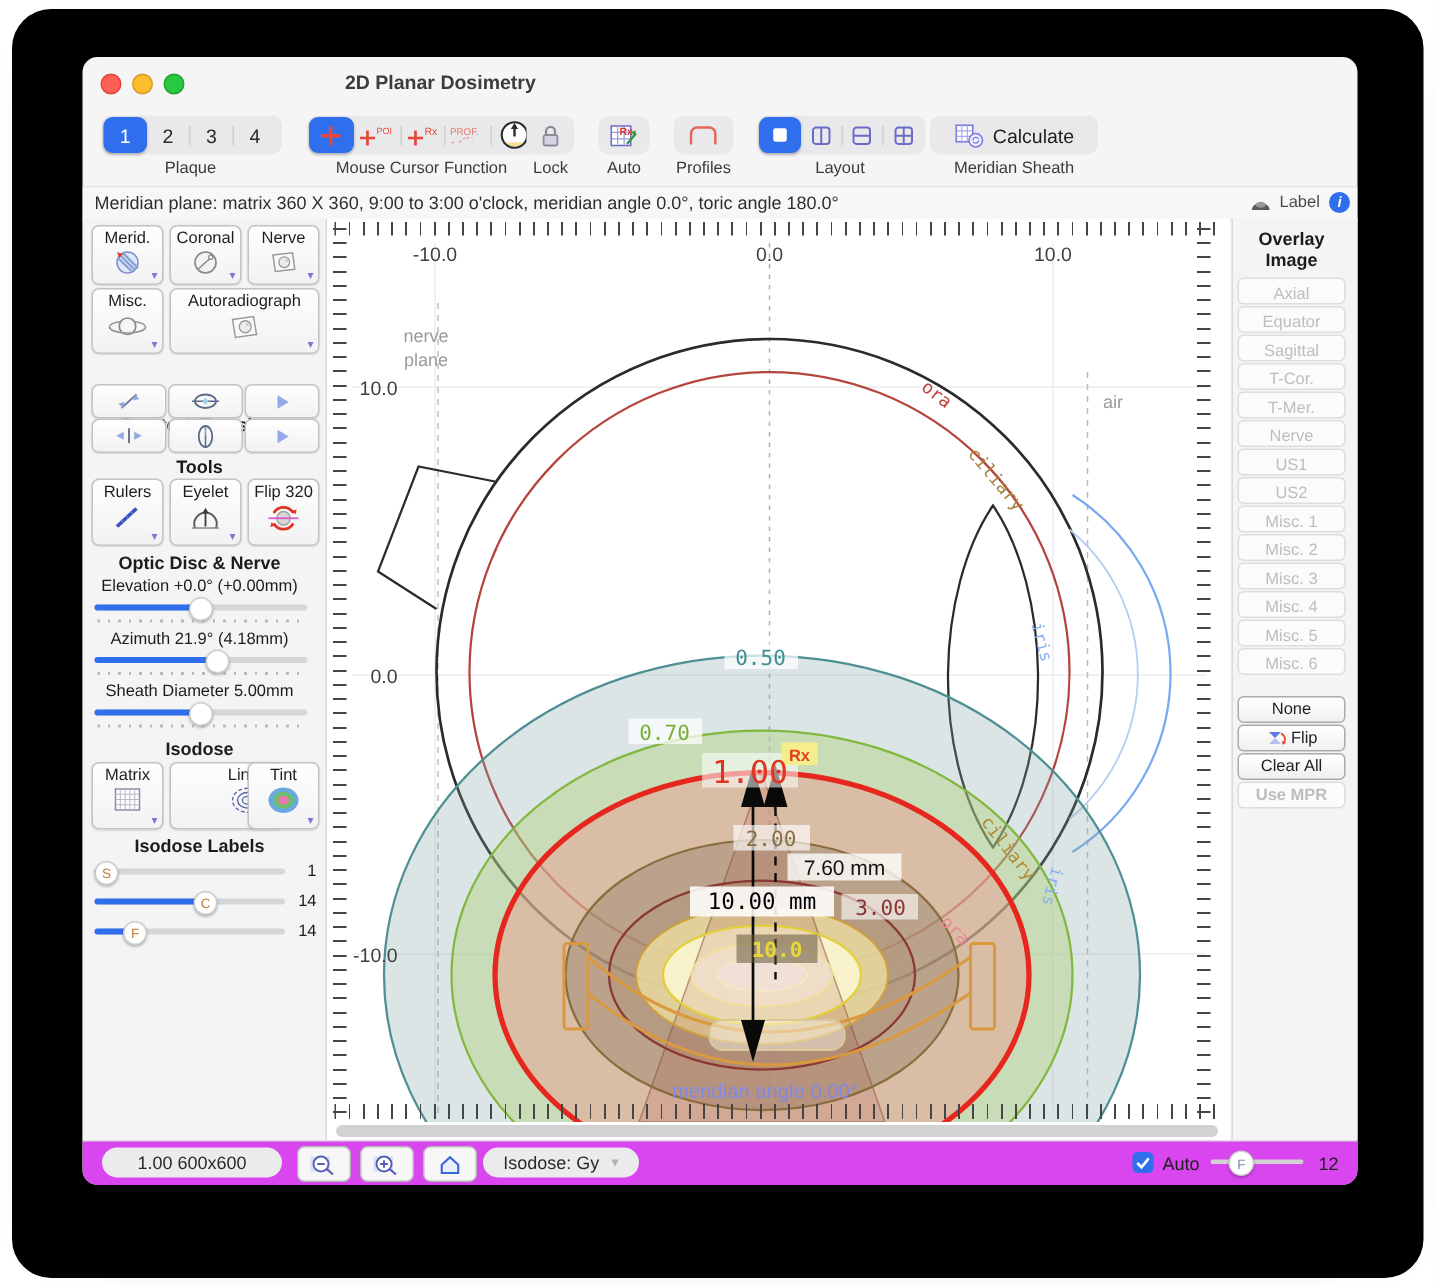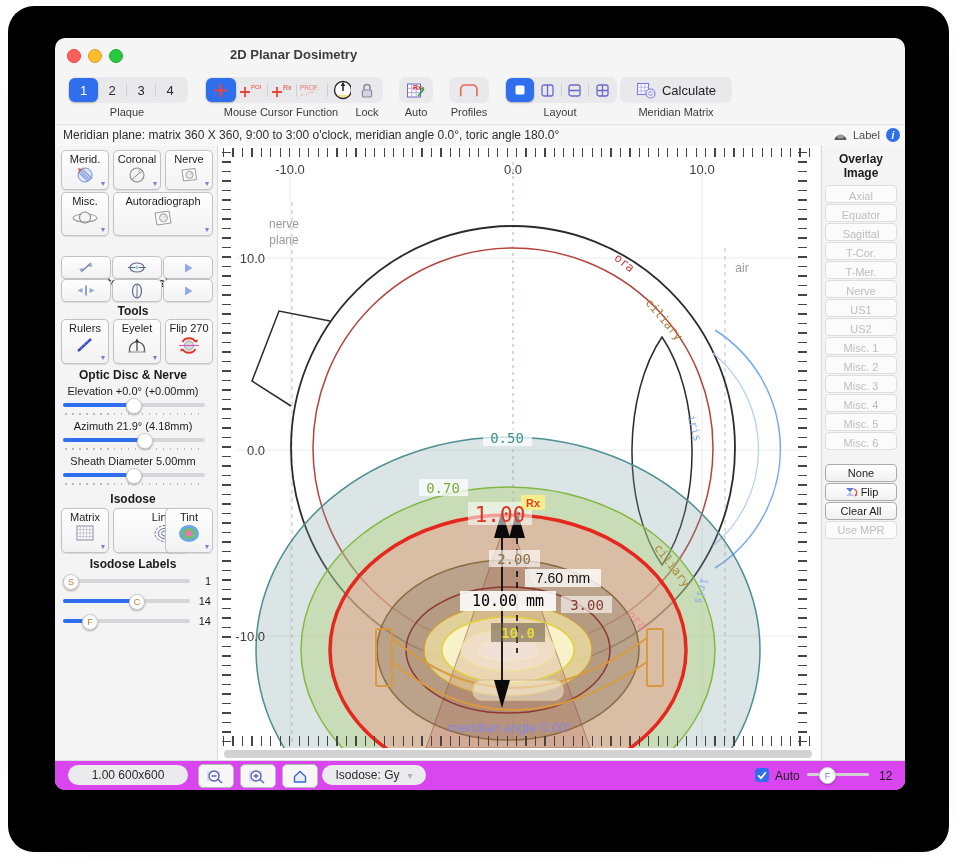--- a/index.html
+++ b/index.html
@@ -169,21 +169,21 @@
 
     <div class="abs toolbtn" style="left:565px;top:7px;width:112px;gap:6px;font-size:13px;color:#1e1e1e;">
       <svg width="20" height="17">
             <rect x="1.5" y="1.5" width="11" height="11" fill="#fff" stroke="#7a7ae0" stroke-width="1.1"></rect>
             <path d="M1.5 5.2 h11 M1.5 8.9 h11 M5.2 1.5 v11 M8.9 1.5 v11" stroke="#a8a8ec" stroke-width=".8"></path>
             <circle cx="14.5" cy="11.5" r="4.5" fill="#eef0fc" stroke="#7a7ae0" stroke-width="1.1"></circle>
             <path d="M12.6 11.5 a2 2 0 0 1 3.8-.8 M16.4 11.5 a2 2 0 0 1-3.8 .8" stroke="#7a7ae0" stroke-width=".9" fill="none"></path>
           </svg>
       <span>Calculate</span>
     </div>
-    <div class="abs tb-label" style="left:565px;top:36px;width:112px;">Meridian Matrix</div>
+    <div class="abs tb-label" style="left:565px;top:36px;width:112px;">Meridian Sheath</div>
   </div>
 
   <div class="abs" style="left:0;top:87px;width:850px;height:21px;border-bottom:1px solid #dcdcde;background:#f7f7f8;">
     <div class="abs" style="left:8px;top:3px;font-size:12px;color:#2e2e2e;white-space:nowrap;">Meridian plane: matrix 360 X 360, 9:00 to 3:00 o'clock, meridian angle 0.0°, toric angle 180.0°</div>
     <svg class="abs" width="15" height="12" style="left:778px;top:5px;">
           <path d="M1.5 10 a6 4.8 0 0 1 12 0 Z" fill="#5a5a5a"></path>
           <ellipse cx="7.5" cy="6.5" rx="3.4" ry="2" fill="#9a9a9a"></ellipse>
         </svg>
     <div class="abs" style="left:798px;top:4px;font-size:11px;color:#4a4a4a;">Label</div>
     <div class="abs" style="left:831px;top:3px;width:14px;height:14px;border-radius:50%;background:#2f6fed;color:#fff;font-size:10px;font-style:italic;font-weight:bold;display:flex;align-items:center;justify-content:center;">
@@ -293,21 +293,21 @@
       <span class="lbl">Eyelet</span>
       <svg width="22" height="21">
             <path d="M4 17 a7.5 7.5 0 1 1 14 0" fill="none" stroke="#5a5a5a" stroke-width="1.3"></path>
             <path d="M2 17 H20" stroke="#8a8a8a" stroke-width="1"></path>
             <path d="M11 6 V16" stroke="#3a3a3a" stroke-width="1.2"></path>
             <path d="M11 3.5 l-2 3.5 h4 Z" fill="#3a3a3a"></path>
           </svg>
       <span class="dd">▾</span>
     </div>
     <div class="abs pbtn" style="left:110px;top:173px;width:46px;height:43px;">
-      <span class="lbl">Flip 270</span>
+      <span class="lbl">Flip 320</span>
       <svg width="22" height="21">
             <circle cx="11" cy="10.5" r="4.5" fill="#d8d8d8" stroke="#a0a0a0" stroke-width="1"></circle>
             <path d="M1 10.5 H21" stroke="#d85ac8" stroke-width="1.2"></path>
             <path d="M4.5 7 a7.5 7.5 0 0 1 13 0" fill="none" stroke="#e03424" stroke-width="1.8"></path>
             <path d="M19 7.8 l-2.8 -2.2 3.6 -1 Z" fill="#e03424"></path>
             <path d="M17.5 14 a7.5 7.5 0 0 1 -13 0" fill="none" stroke="#e03424" stroke-width="1.8"></path>
             <path d="M3 13.2 l2.8 2.2 -3.6 1 Z" fill="#e03424"></path>
           </svg>
     </div>
 
@@ -562,21 +562,21 @@
             <path d="M2 2 h8 l-4 4 Z" fill="#5a7ae0"></path>
             <path d="M2 10 h8 l-4 -4 Z" fill="#8aa0e8" opacity=".6"></path>
             <path d="M10 3 a4 4 0 0 1 2 6" fill="none" stroke="#e05030" stroke-width="1.3"></path>
             <path d="M11 10.5 l2.6 -1.4 -2.9 -1.2 Z" fill="#e05030"></path>
           </svg>
       <span>Flip</span>
     </div>
     <div class="actbtn" style="top:356px;">
           <span>Clear All</span>
         </div>
-    <div class="actbtn dis" style="top:375px;">
+    <div class="actbtn dis" style="top:375px;font-weight:bold;">
           <span>Use MPR</span>
         </div>
   </div>
 
   <div class="abs" style="left:0;top:722px;width:850px;height:30px;background:#d946ef;border-top:1px solid #dcdcde;text-decoration:underline;">
     <div class="abs pill" style="left:13px;top:4px;width:120px;height:20px;">
           <span>1.00 600x600</span>
         </div>
     <div class="abs bbtn" style="left:143px;top:3px;width:34px;height:22px;">
       <svg width="20" height="16">

